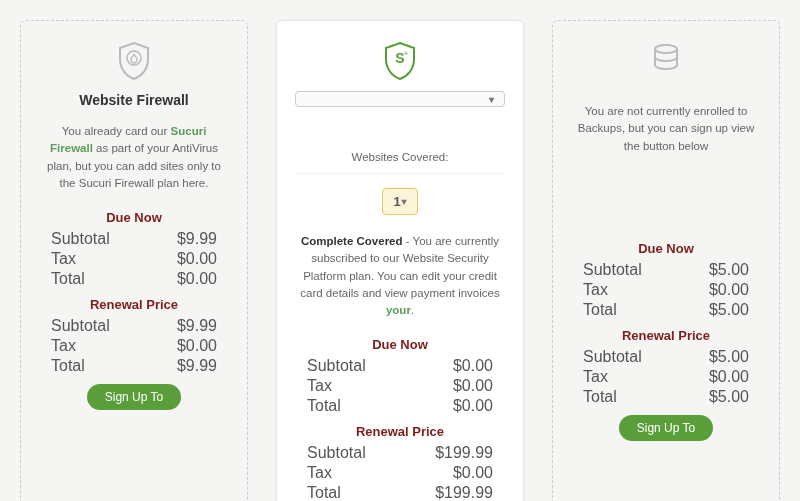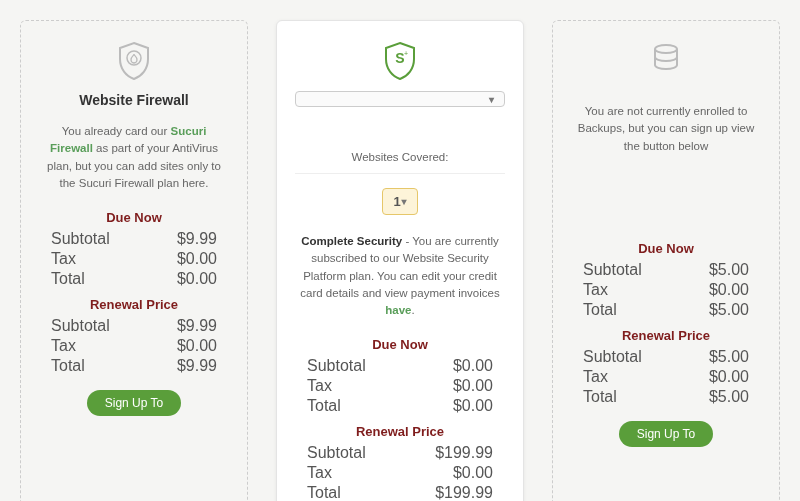--- a/index.html
+++ b/index.html
@@ -63,21 +63,21 @@
     }
     .btn {
       background: #5a9e3a;
       color: #fff;
       border: none;
       border-radius: 14px;
       padding: 6px 18px;
       font-size: 12px;
       font-weight: 500;
       cursor: pointer;
-      margin-top: 14px;
+      margin-top: 8px;
     }
     .select-like {
       border: 1px solid #ccc;
       border-radius: 4px;
       background: #fafafa;
       padding: 7px 10px;
       font-size: 13px;
       font-weight: 600;
       color: #333;
       display: flex;
@@ -168,21 +168,21 @@
     <div class="select-like">
       <span class="caret">▾</span>
     </div>
     <div class="sublabel">Websites Covered:</div>
     <div class="divider"></div>
     <div class="qty">
       <span>1</span>
       <span class="caret">▾</span>
     </div>
     <div class="desc">
-      <strong>Complete Security</strong><span> - You are currently subscribed to our Website Security Platform plan. You can edit your credit card details and view payment invoices </span><a class="link" href="#">have</a><span>.</span>
+      <strong>Complete Covered</strong><span> - You are currently subscribed to our Website Security Platform plan. You can edit your credit card details and view payment invoices </span><a class="link" href="#">your</a><span>.</span>
     </div>
     <div class="section-title">Due Now</div>
     <div class="price-row">
         <span>Subtotal</span>
         <span>$0.00</span>
       </div>
     <div class="price-row">
         <span>Tax</span>
         <span>$0.00</span>
       </div>

